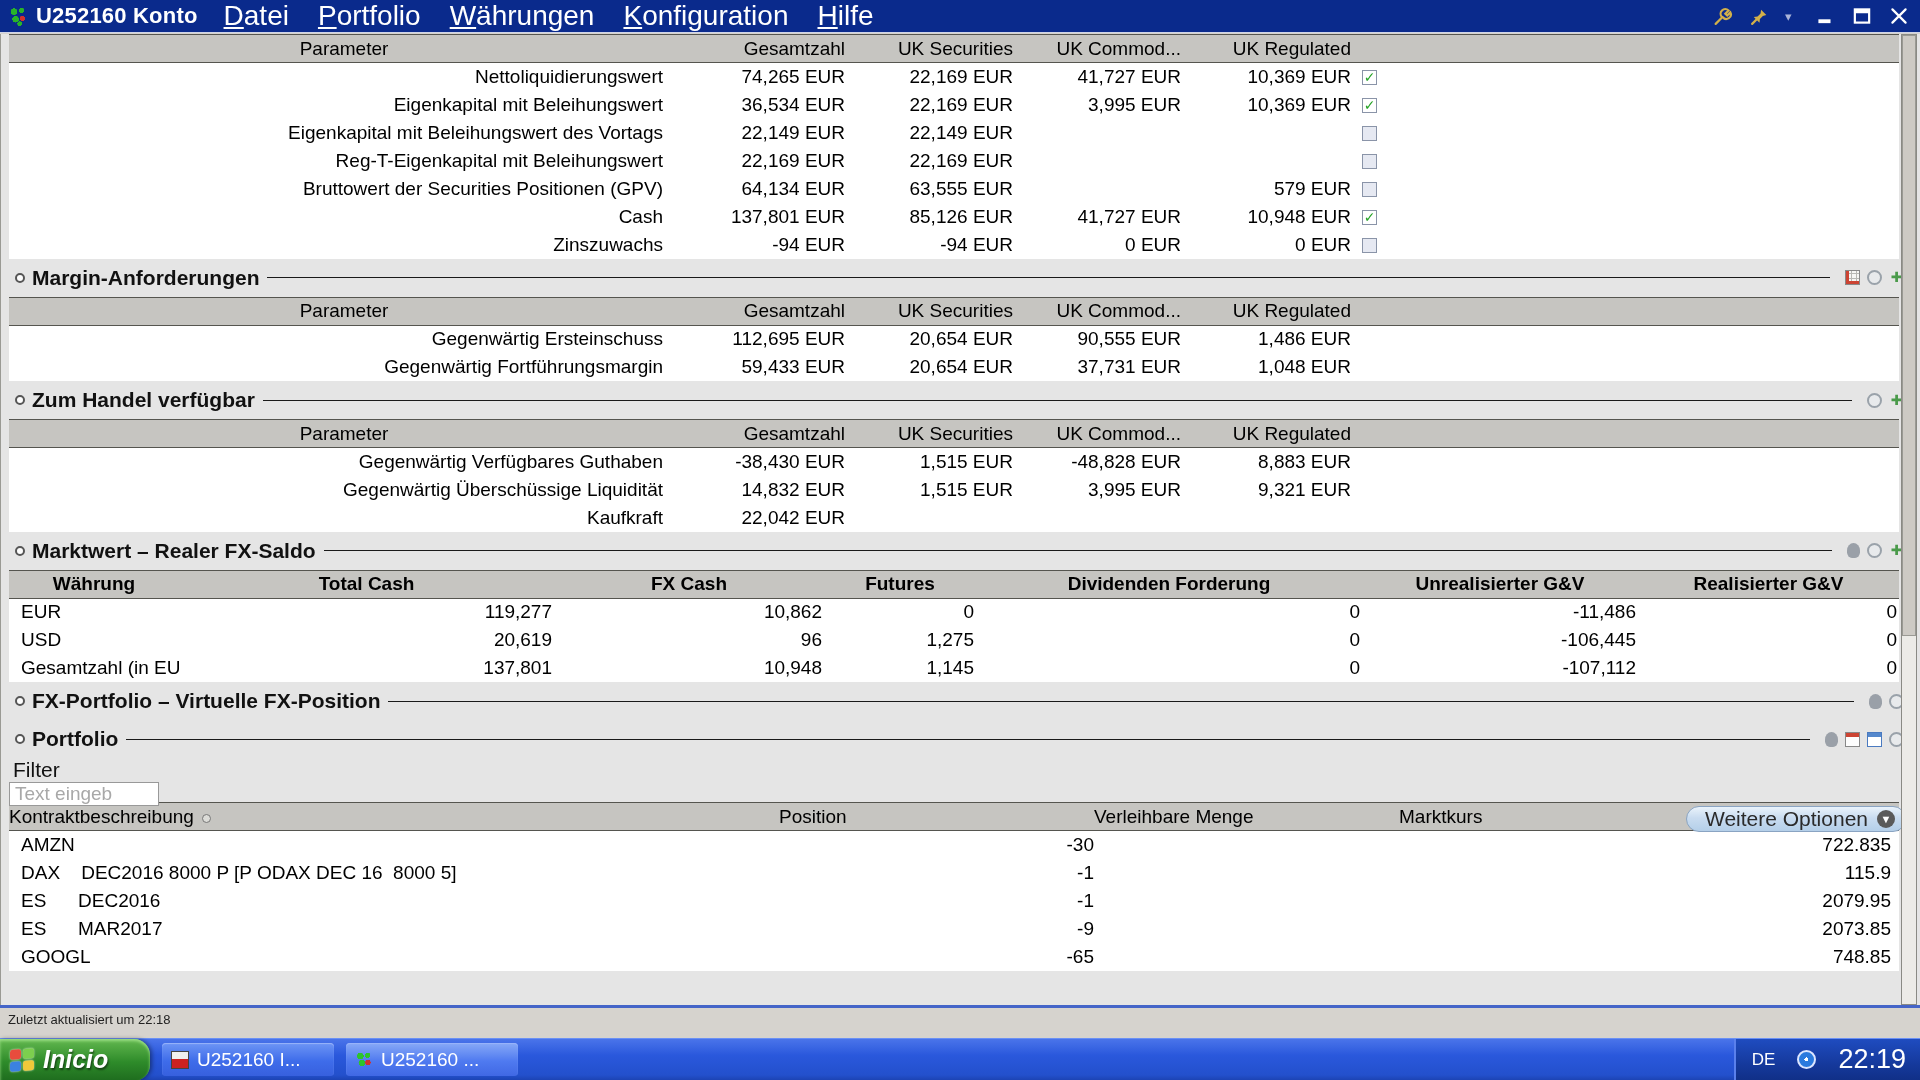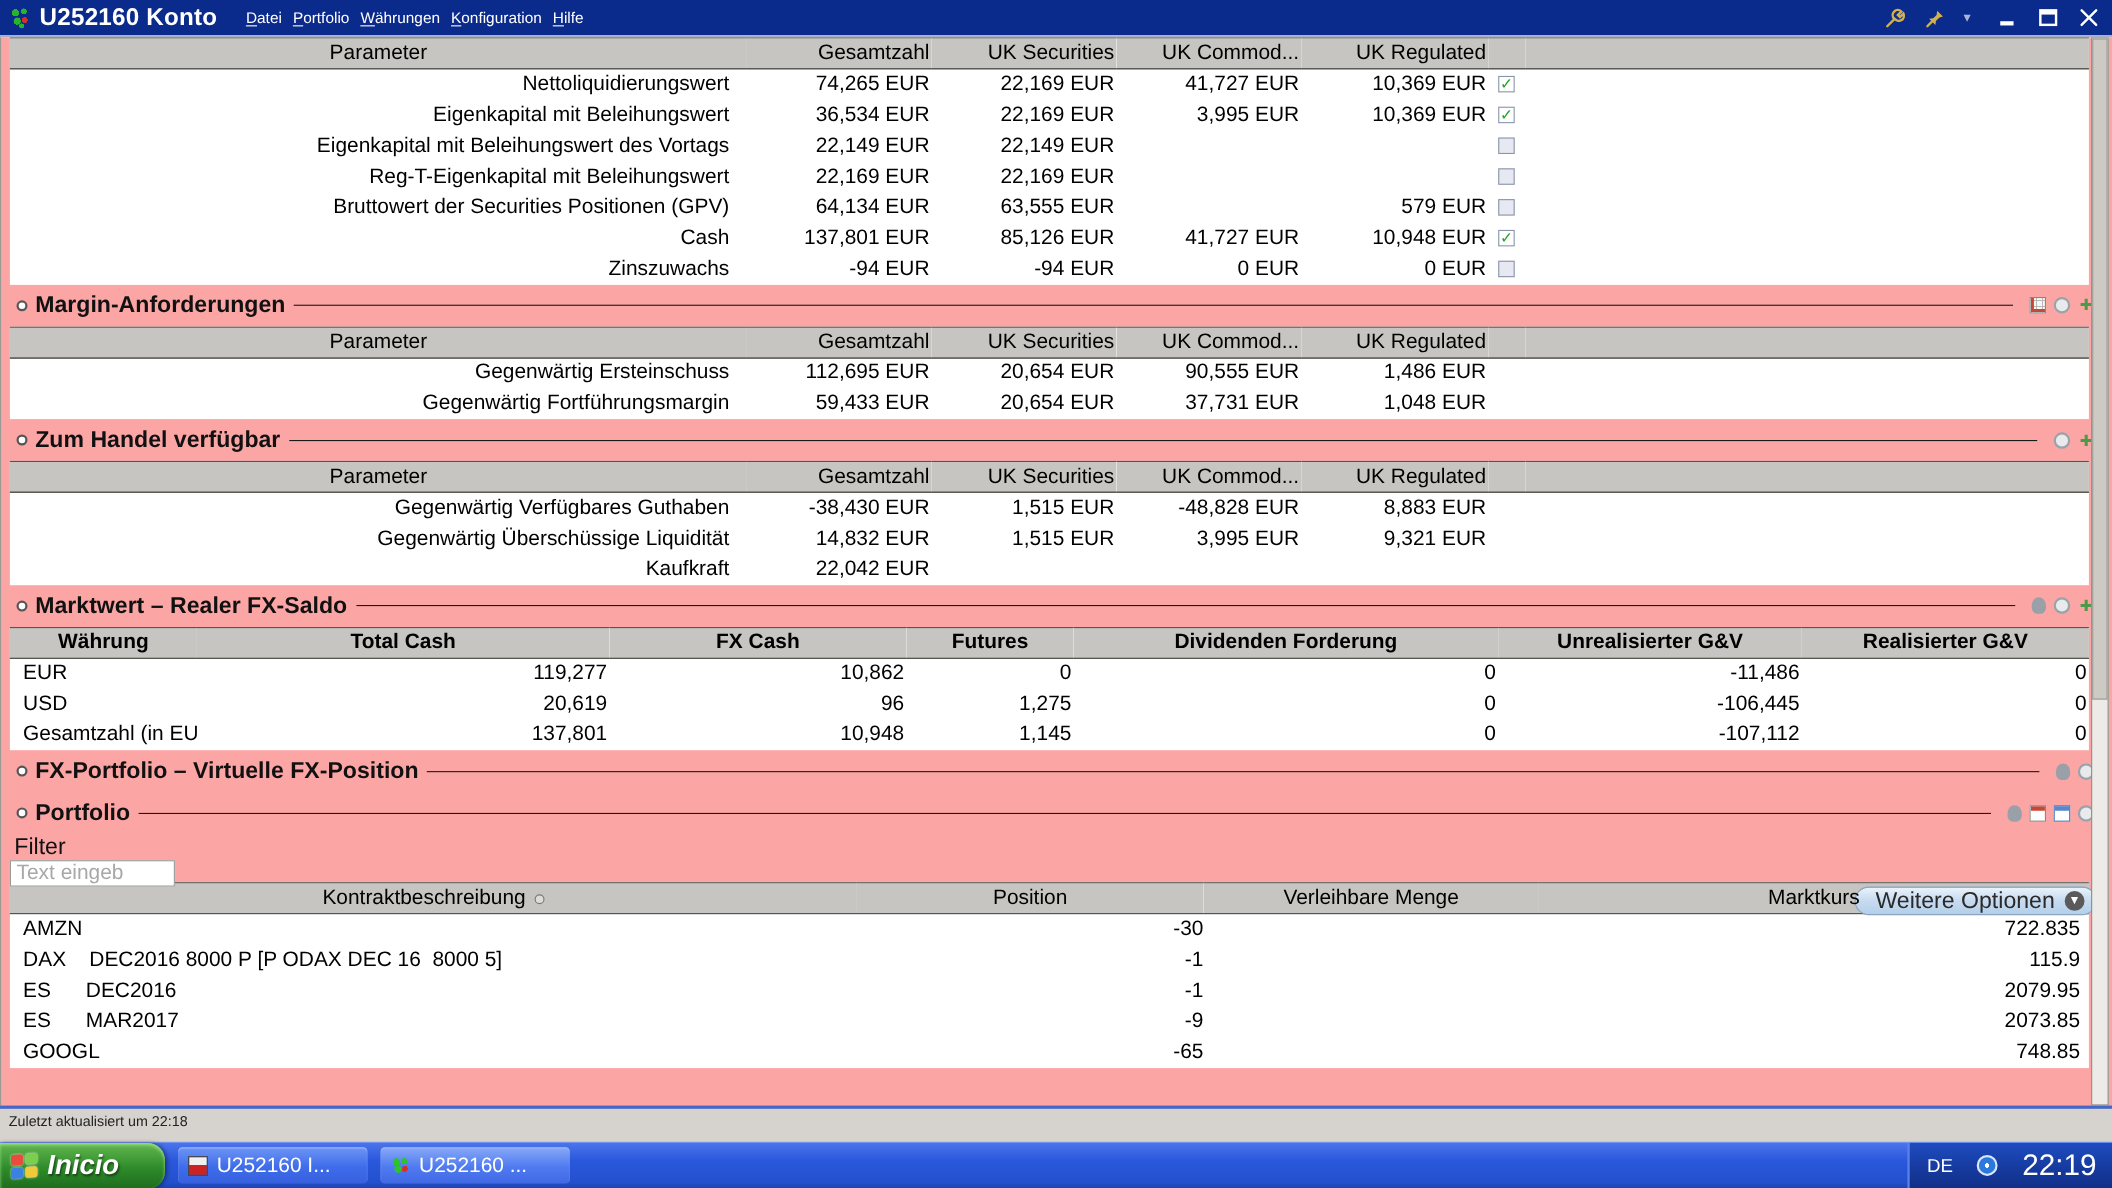--- a/index.html
+++ b/index.html
@@ -11,50 +11,50 @@
   .titlebar { position:absolute; top:0; left:0; right:0; height:33px; background:#0a2a8c;
               display:flex; align-items:center; color:#fff; border-bottom:1px solid #cfd4e8; }
   .app-icon { width:20px; height:20px; margin:0 8px 0 8px;
     background:
       radial-gradient(circle at 30% 28%, #28b428 0 3.2px, transparent 3.4px),
       radial-gradient(circle at 68% 22%, #28b428 0 2.6px, transparent 2.8px),
       radial-gradient(circle at 38% 66%, #28b428 0 3.2px, transparent 3.4px),
       radial-gradient(circle at 72% 62%, #d03030 0 2.6px, transparent 2.8px),
       radial-gradient(circle at 58% 88%, #28b428 0 2.2px, transparent 2.4px); }
   .title { font-weight:bold; font-size:22px; letter-spacing:0.2px; margin-right:26px; }
-  .menus { display:flex; gap:10px; font-size:14px; }
+  .menus { display:flex; gap:29px; font-size:28px; }
   .menu { cursor:default; }
   .menu u { text-underline-offset:2px; }
   .controls { margin-left:auto; display:flex; align-items:center; gap:15px; margin-right:10px; }
   .ctl { display:inline-flex; align-items:center; justify-content:center; width:22px; height:22px; }
   .caret { color:#aab4d8; font-size:13px; width:14px; }
 
   
-  .content { position:absolute; top:34px; bottom:75px; left:0; right:0; background:#fca5a5;
+  .content { position:absolute; top:34px; bottom:75px; left:0; right:0; background:#e5e5e5;
              padding-left:8px; border-left:1px solid #9a9a94; }
   table { border-collapse:collapse; table-layout:fixed; width:1890px; background:#fff; }
   th, td { height:28px; font-size:19px; font-weight:normal; overflow:hidden; white-space:nowrap; }
   thead th { background:#c6c5c1; border-top:1px solid #55554f; border-bottom:1px solid #55554f; }
 
   .acct td:nth-child(1), .acct th:nth-child(6), .acct th:nth-child(7) { text-align:right; }
   .acct td:nth-child(1) { padding-right:16px;margin-top:48px; }
   .acct th:nth-child(1) { text-align:center; }
   .acct th:nth-child(n+2):nth-child(-n+5), .acct td:nth-child(n+2):nth-child(-n+5)
         { text-align:right; padding-right:2px; }
   .cbcell { text-align:left; }
   .cb { display:inline-block; width:15px; height:15px; margin-left:9px; border:1px solid #8a94a8;
         background:#e6e9f2; font-size:14px; line-height:13px; text-align:center;
         color:#28a428; font-weight:bold; vertical-align:middle; }
   .cb.on { background:#fff; }
 
   .fx th { text-align:center;font-weight:bold; }
   .fx td { text-align:right; padding-right:2px; }
   .fx td:first-child { text-align:left; padding-left:12px; }
 
-  .pf th { text-align:center; }
+  .pf th { text-align:left; }
   .pf td:nth-child(1) { text-align:left; padding-left:12px; white-space:pre; }
   .pf td:nth-child(2), .pf td:nth-child(4) { text-align:right; }
   .pf td:nth-child(4) { padding-right:8px; }
   .sort { display:inline-block; width:9px; height:9px; border:1.5px solid #777; border-radius:50%;
           background:#dcdcd8; margin-left:8px; }
 
   
   .sect { height:38px; display:flex; align-items:center; }
   .toggle { width:10px; height:10px; border:2px solid #555; border-radius:50%; background:#fdfdfd;
             margin:0 7px 0 6px; flex:none; }

